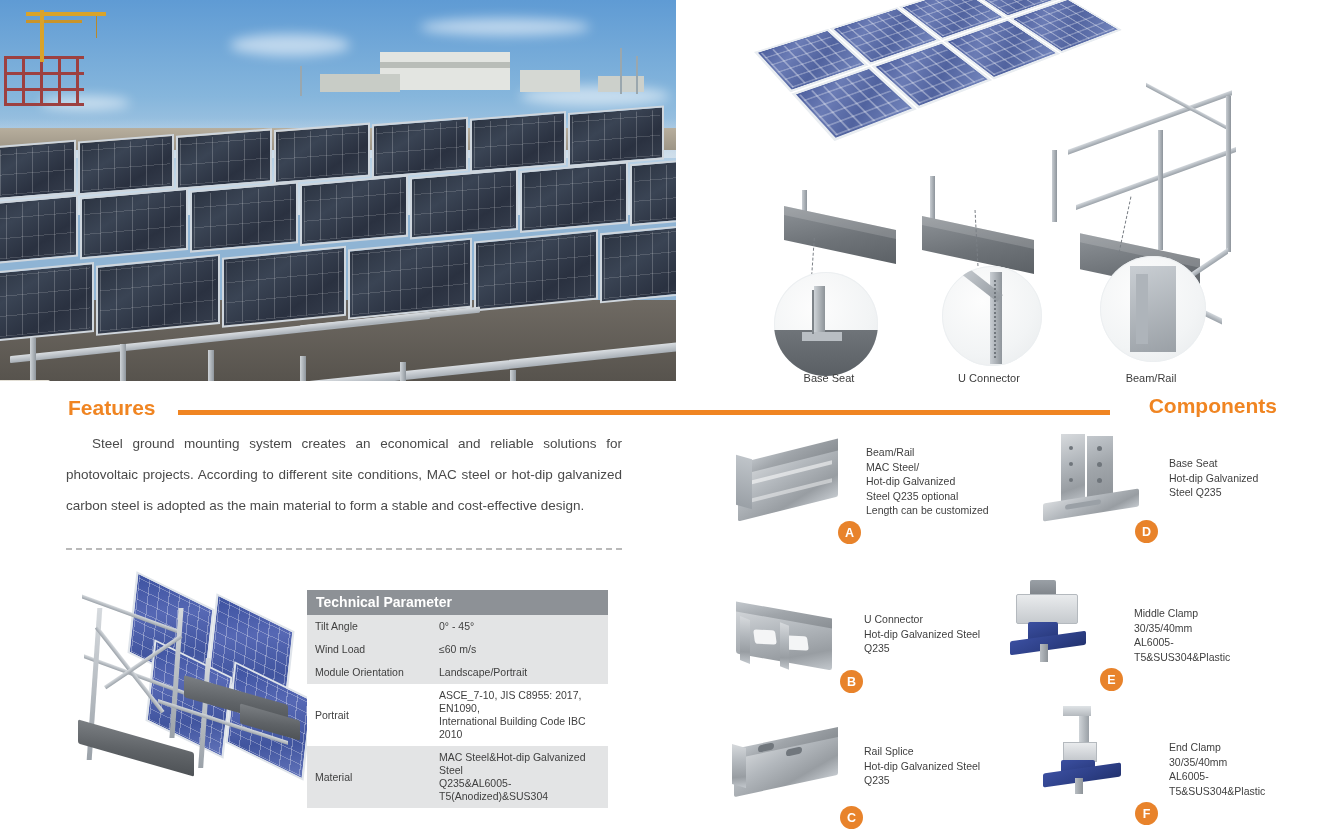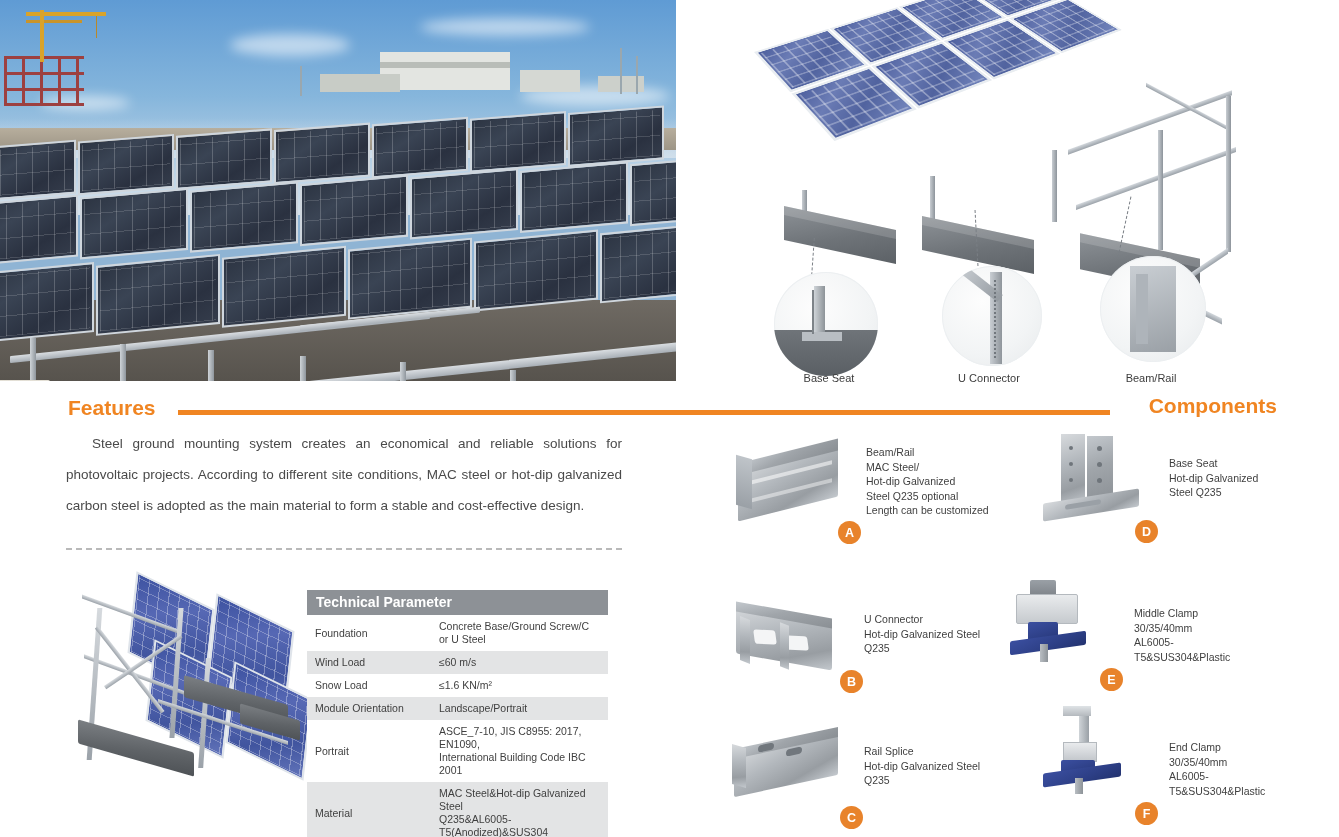--- a/index.html
+++ b/index.html
@@ -357,40 +357,36 @@
     <div class="pr-base" style="left:16px;top:158px;width:116px;height:24px;transform:skewY(16deg);"></div>
     <div class="pr-base" style="left:122px;top:112px;width:104px;height:22px;transform:skewY(16deg);"></div>
     <div class="pr-base" style="left:178px;top:134px;width:60px;height:20px;transform:skewY(16deg);"></div>
   </div>
 
   <table class="tech-table">
     <tbody>
       <tr class="th-row">
         <td colspan="2">Technical Parameter</td>
       </tr>
-      <tr class="odd">
-        <td class="k">Foundation</td>
-        <td>Concrete Base/Ground Screw/C or U Steel</td>
+      <tr class="even">
+        <td class="k">Tilt Angle</td>
+        <td>0° - 45°</td>
       </tr>
       <tr class="even">
         <td class="k">Wind Load</td>
         <td>≤60 m/s</td>
       </tr>
-      <tr class="odd">
-        <td class="k">Snow Load</td>
-        <td>≤1.6 KN/m²</td>
-      </tr>
       <tr class="even">
         <td class="k">Module Orientation</td>
         <td>Landscape/Portrait</td>
       </tr>
       <tr class="odd">
         <td class="k">Portrait</td>
         <td style="white-space:pre-line;">ASCE_7-10, JIS C8955: 2017, EN1090,
-International Building Code IBC 2001</td>
+International Building Code IBC 2010</td>
       </tr>
       <tr class="even">
         <td class="k">Material</td>
         <td style="white-space:pre-line;">MAC Steel&amp;Hot-dip Galvanized Steel
 Q235&amp;AL6005-T5(Anodized)&amp;SUS304</td>
       </tr>
     </tbody>
   </table>
 
   <div class="comp" style="left:730px;top:437px;width:260px;height:110px;">

